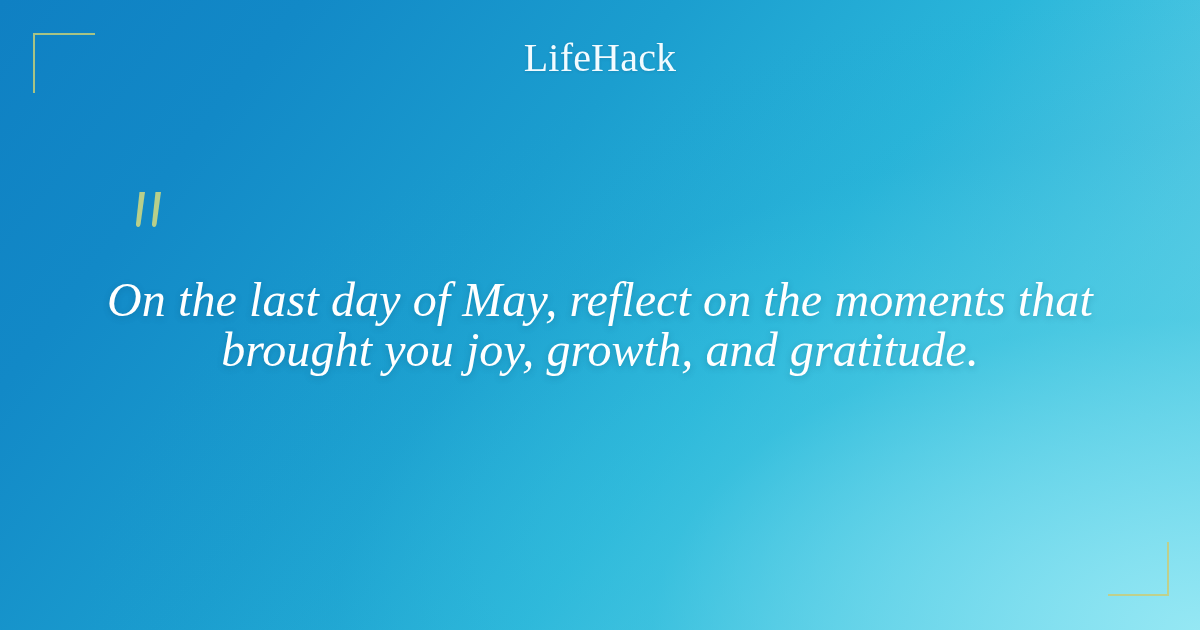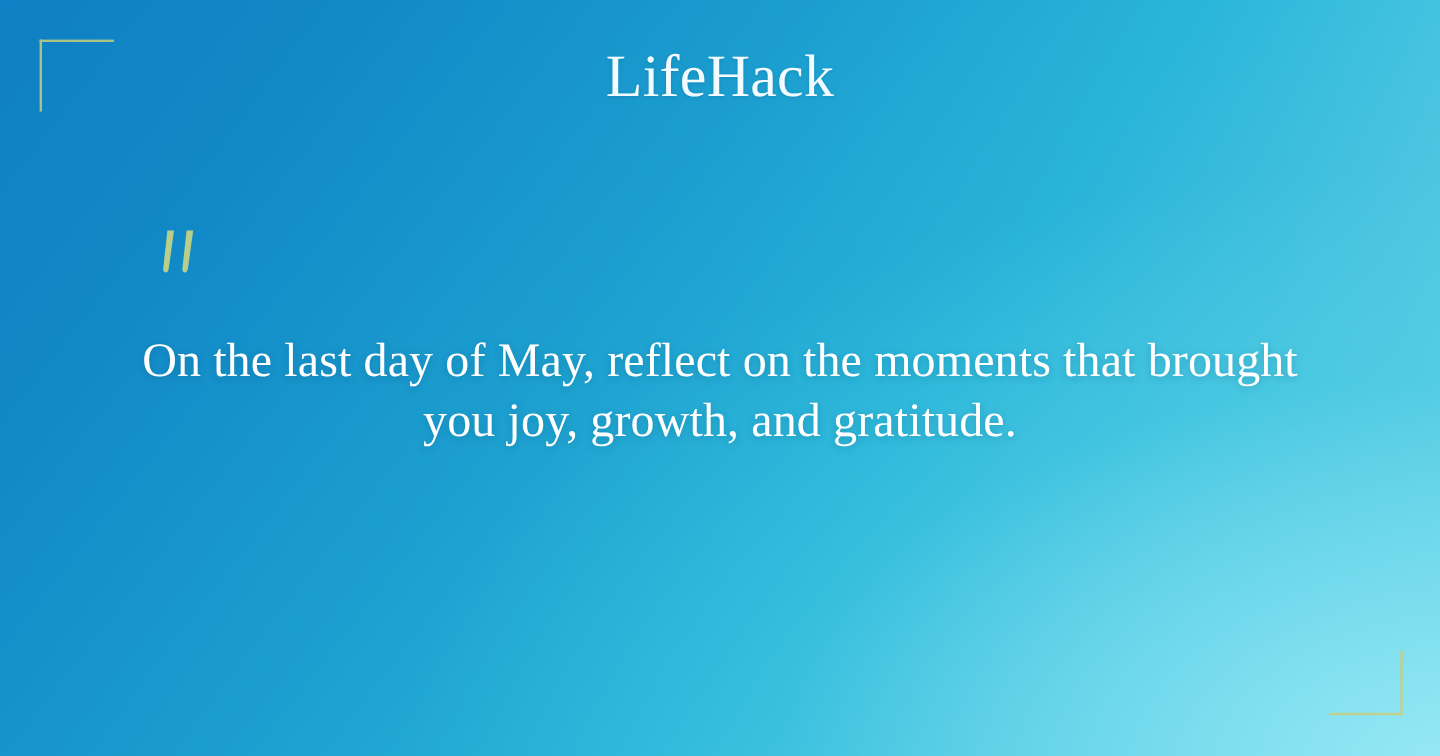--- a/index.html
+++ b/index.html
@@ -44,21 +44,21 @@
   }
 
   
   .brand {
     position: absolute;
     top: 38px;
     left: 0;
     width: 1200px;
     text-align: center;
     color: #f2fbff;
-    font-size: 50px;
+    font-size: 40px;
     line-height: 1;
     letter-spacing: 0.2px;
     font-weight: 400;
     font-family: "Liberation Serif", "DejaVu Serif", serif;
     text-shadow: 0 1px 3px rgba(0,60,95,0.18);
     white-space: nowrap;
   }
 
   
   .quote-block {
@@ -76,22 +76,23 @@
   }
   .quote-mark svg { display: block; }
 
   .quote-text {
     position: absolute;
     left: 90px;
     top: 85px;
     width: 1020px;
     text-align: center;
     color: #ffffff;
-    font-size: 40px;
+    font-size: 48px;
     line-height: 50px;
+    font-style: italic;
     font-weight: 400;
     font-family: "Liberation Serif", "DejaVu Serif", serif;
     text-shadow: 0 2px 6px rgba(0,70,105,0.25);
     letter-spacing: 0.1px;
   }
 </style>
 </head>
 <body>
 
 <div class="canvas">

